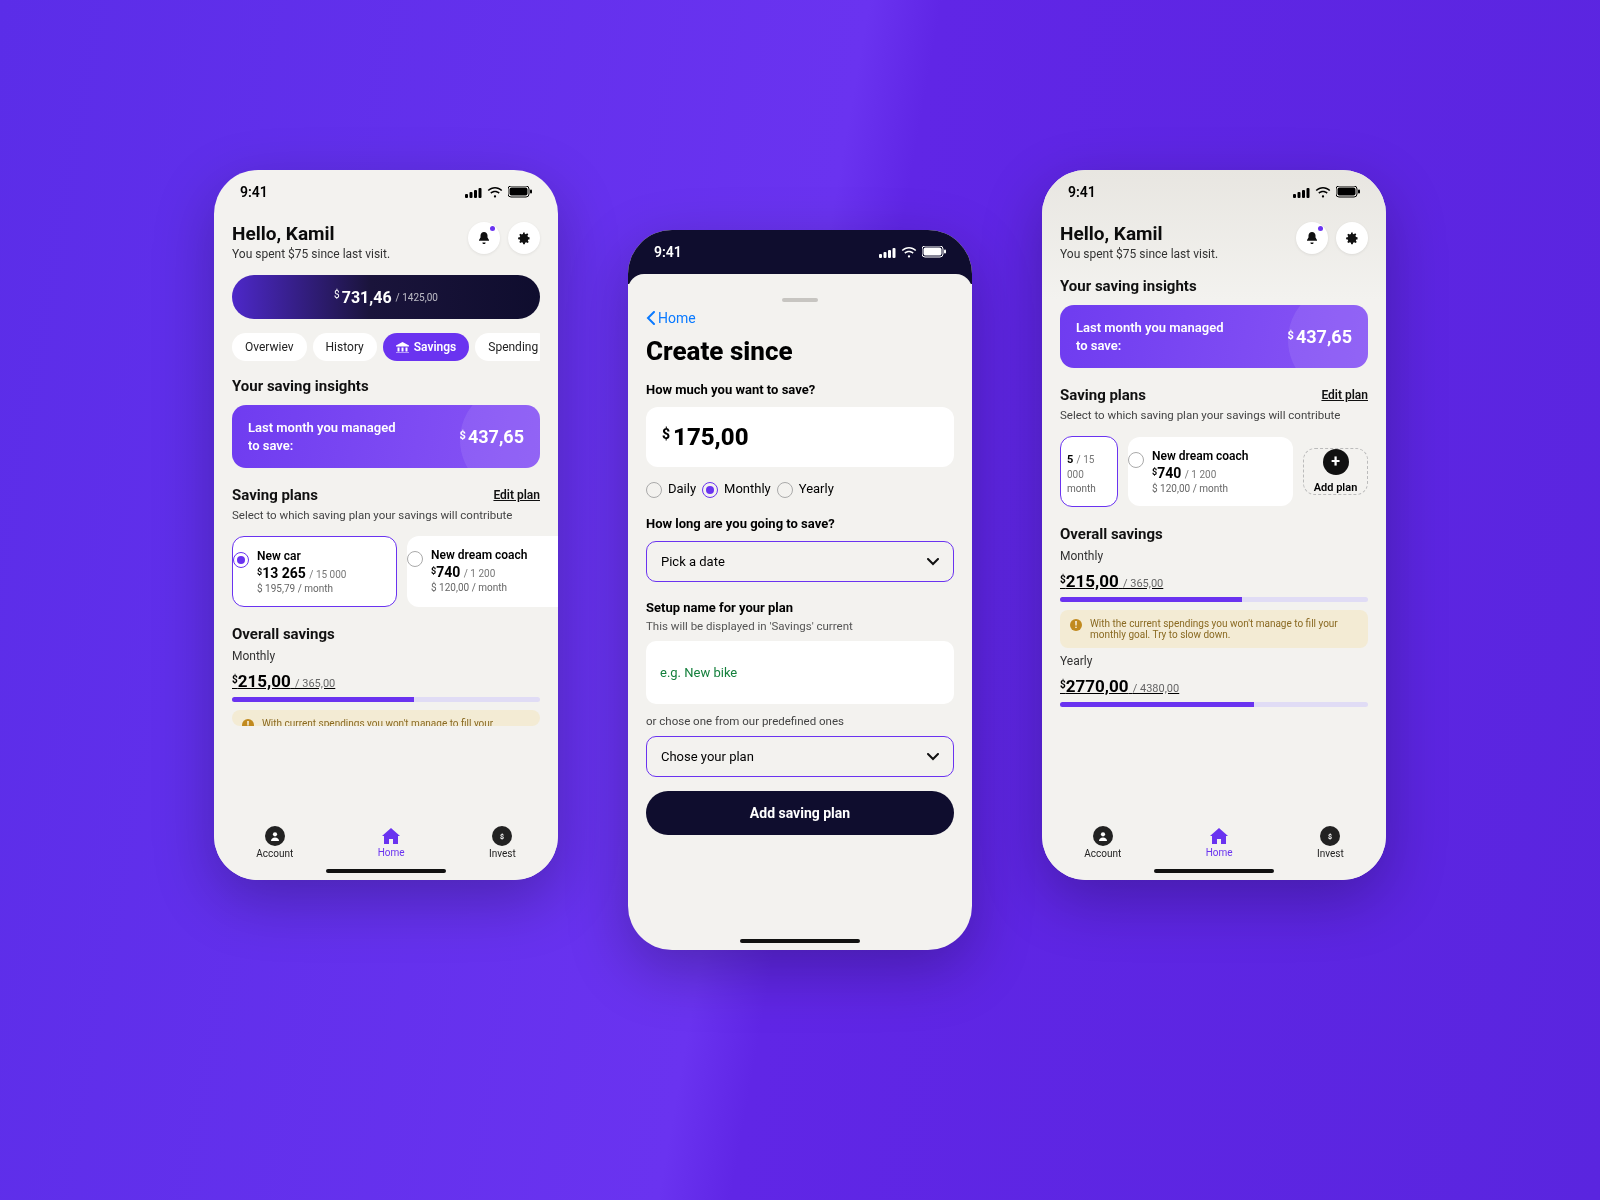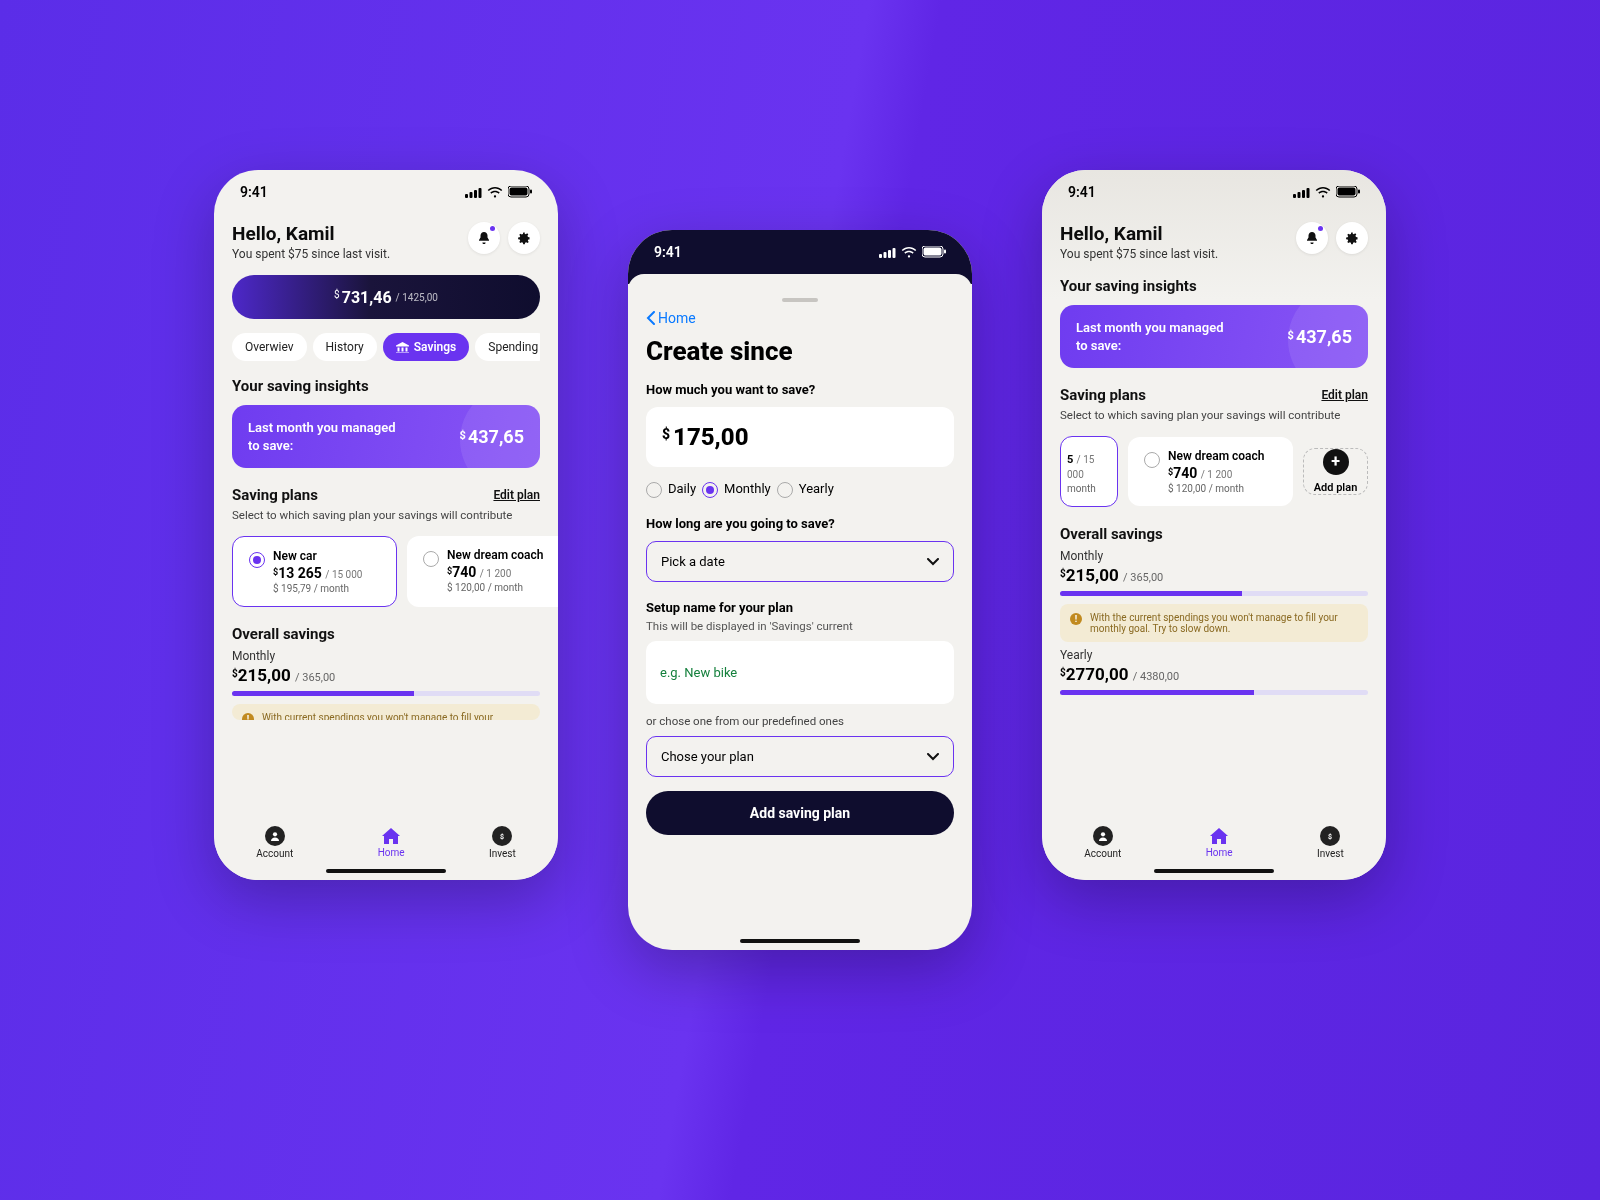--- a/index.html
+++ b/index.html
@@ -27,35 +27,35 @@
 .section-title{font-size:15px;font-weight:700;margin-top:16px;color:#111;}
 .insight-card{margin-top:10px;background:linear-gradient(100deg,#6f3cf0,#8855f5);border-radius:14px;padding:14px 16px;display:flex;justify-content:space-between;align-items:center;color:#fff;position:relative;overflow:hidden;}
 .insight-card::after{content:"";position:absolute;right:-30px;top:-20px;width:110px;height:110px;border-radius:50%;background:rgba(255,255,255,.09);}
 .insight-card .lbl{font-size:13px;font-weight:600;max-width:160px;line-height:1.35;}
 .insight-card .amt{font-size:18px;font-weight:700;}
 .insight-card .amt .cur{font-size:11px;position:relative;top:-4px;margin-right:2px;}
 .plans-head{display:flex;justify-content:space-between;align-items:center;margin-top:18px;}
 .plans-head a{font-size:12px;color:#111;text-decoration:underline;font-weight:600;}
 .subt{font-size:11.5px;color:#444;margin-top:4px;line-height:1.35;}
 .plan-row{display:flex;gap:10px;margin-top:12px;}
-.plan-card{background:#fff;border-radius:12px;padding:12px 16px;display:flex;gap:8px;align-items:flex-start;min-width:165px;}
+.plan-card{background:#fff;border-radius:12px;padding:12px 0;display:flex;gap:8px;align-items:flex-start;min-width:165px;}
 .plan-card.sel{border:1.5px solid #6a33f0;}
 .radio{width:16px;height:16px;border-radius:50%;border:1.5px solid #aaa;margin-top:3px;flex-shrink:0;display:flex;align-items:center;justify-content:center;}
 .radio.on{border-color:#6a33f0;}
 .radio.on::after{content:"";width:8px;height:8px;border-radius:50%;background:#6a33f0;}
 .plan-card .nm{font-size:12px;font-weight:600;}
 .plan-card .val{font-size:14px;font-weight:700;margin-top:2px;}
 .plan-card .val .sup2{font-size:9px;position:relative;top:-3px;}
 .plan-card .val .of{font-size:10px;font-weight:400;color:#777;}
 .plan-card .per{font-size:10px;color:#666;margin-top:2px;}
 .addplan{border:1.5px dashed #bbb;border-radius:12px;width:70px;display:flex;flex-direction:column;align-items:center;justify-content:center;gap:6px;font-size:11px;font-weight:600;}
 .addplan .plus{width:26px;height:26px;border-radius:50%;background:#111;color:#fff;display:flex;align-items:center;justify-content:center;font-size:16px;font-weight:700;}
 .overall{margin-top:18px;}
 .overall .lab{font-size:12px;color:#333;margin-top:6px;}
-.overall .amt2{font-size:17px;font-weight:700;margin-top:2px;}
+.overall .amt2{font-size:17px;font-weight:700;margin-top:8px;text-decoration:underline;}
 .overall .amt2 .sup2{font-size:10px;position:relative;top:-4px;}
 .overall .amt2 .of{font-size:11px;color:#666;font-weight:400;}
 .bar{height:5px;border-radius:3px;background:#e0dcf5;margin-top:6px;overflow:hidden;}
 .bar .fill{height:100%;background:#6a33f0;}
 .warn{margin-top:8px;background:#f3ebd4;border-radius:8px;padding:8px 10px;display:flex;gap:8px;font-size:10px;color:#8a6a22;align-items:flex-start;}
 .warn .wicon{width:12px;height:12px;border-radius:50%;background:#c18a1f;color:#fff;display:flex;align-items:center;justify-content:center;font-size:9px;flex-shrink:0;margin-top:1px;font-weight:700;}
 .warn.cut{max-height:14px;overflow:hidden;}
 .nav{position:absolute;bottom:0;left:0;right:0;height:70px;background:#f3f2ef;display:flex;justify-content:space-around;align-items:center;padding-bottom:6px;}
 .nav .item{display:flex;flex-direction:column;align-items:center;gap:2px;font-size:10px;color:#222;}
 .nav .item.active{color:#6a33f0;}

